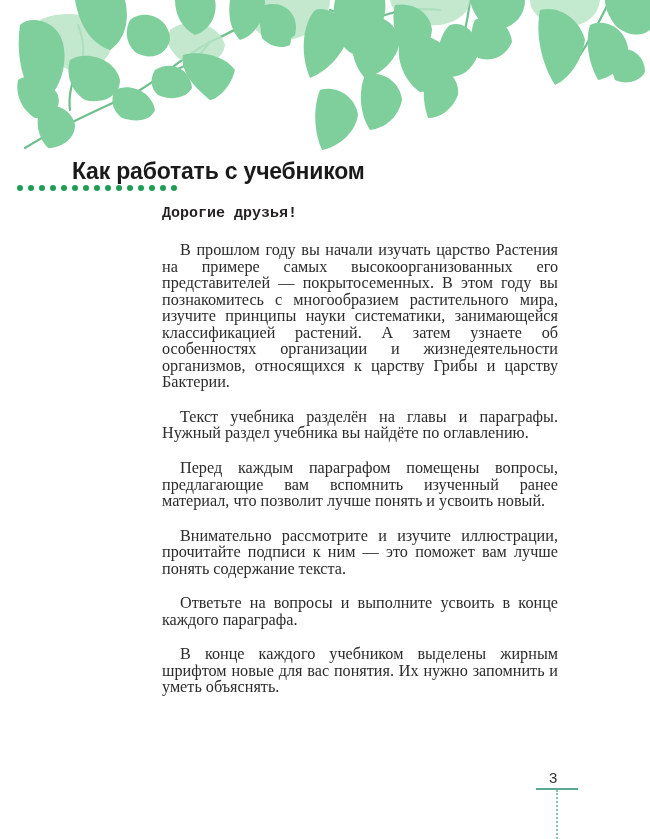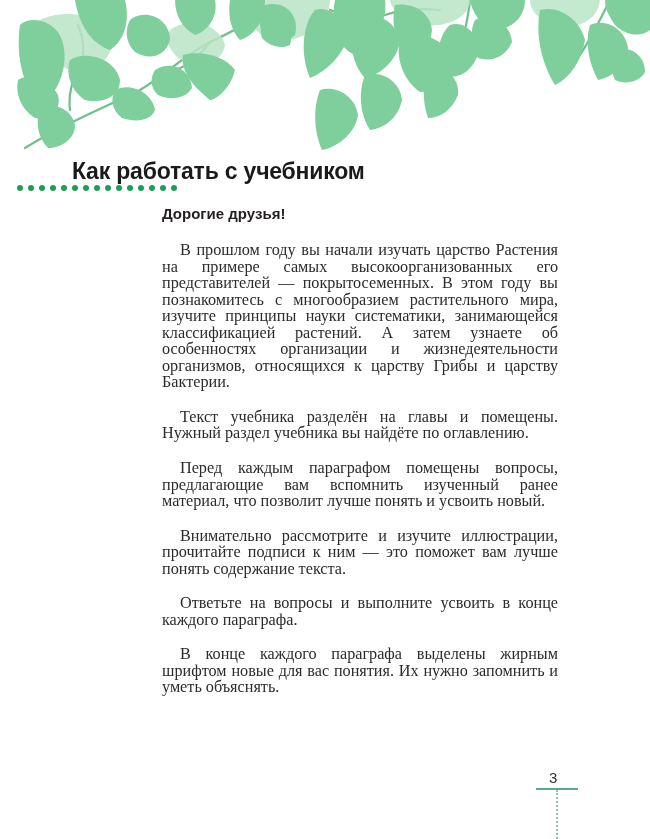--- a/index.html
+++ b/index.html
@@ -22,21 +22,21 @@
     position: absolute; left: 17px; top: 185px; height: 6px;
     display: flex; gap: 5px;
   }
   .dots span {
     width: 6px; height: 6px; border-radius: 50%; background: #1f9d55; display: block;
   }
   .content {
     position: absolute; left: 144px; top: 204px; width: 432px;
   }
   .greeting {
-    font-family: Liberation Sans, sans-serif;
+    font-family: Liberation Mono, monospace;
     font-weight: bold; font-size: 15px; line-height: 20px;
     margin: 0 0 6px 18px; color: #231f20;
   }
   .para {
     font-family: "Liberation Serif", serif;
     font-size: 16.2px; line-height: 16.55px;
     text-align: justify; text-indent: 18px;
     margin: 18px; color: #2b2b2b;
     hyphens: manual;
   }
@@ -121,22 +121,22 @@
     <span style="background: rgb(31, 157, 85);"></span>
     <span style="background: rgb(31, 157, 85);"></span>
     <span style="background: rgb(31, 157, 85);"></span>
     <span style="background: rgb(31, 157, 85);"></span>
     <span style="background: rgb(31, 157, 85);"></span>
   </div>
 
 <div class="content">
   <p class="greeting">Дорогие друзья!</p>
   <p class="para">В прошлом году вы начали изучать царство Растения на примере самых высокоорганизованных его представителей — покрытосеменных. В этом году вы познакомитесь с многообразием растительного мира, изучите принципы науки систематики, занимающейся классификацией растений. А затем узнаете об особенностях организации и жизнедеятельности организмов, относящихся к царству Грибы и царству Бактерии.</p>
-  <p class="para">Текст учебника разделён на главы и помещены. Нужный раздел учебника вы найдёте по оглавлению.</p>
+  <p class="para">Текст учебника разделён на главы и параграфы. Нужный раздел учебника вы найдёте по оглавлению.</p>
   <p class="para">Перед каждым параграфом помещены вопросы, предлагающие вам вспомнить изученный ранее материал, что позволит лучше понять и усвоить новый.</p>
   <p class="para">Внимательно рассмотрите и изучите иллюстрации, прочитайте подписи к ним — это поможет вам лучше понять содержание текста.</p>
   <p class="para">Ответьте на вопросы и выполните усвоить в конце каждого параграфа.</p>
-  <p class="para">В конце каждого параграфа выделены жирным шрифтом новые для вас понятия. Их нужно запомнить и уметь объяснять.</p>
+  <p class="para">В конце каждого учебником выделены жирным шрифтом новые для вас понятия. Их нужно запомнить и уметь объяснять.</p>
 </div>
 
 <div class="page-num">3</div>
 <div class="page-rule"></div>
 <div class="page-dotline"></div>
 
 </body></html>

